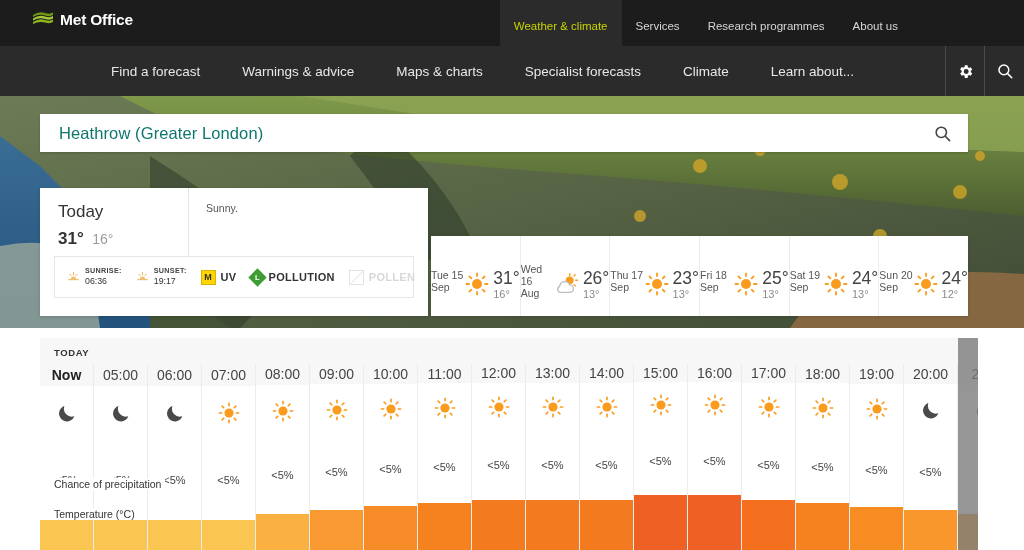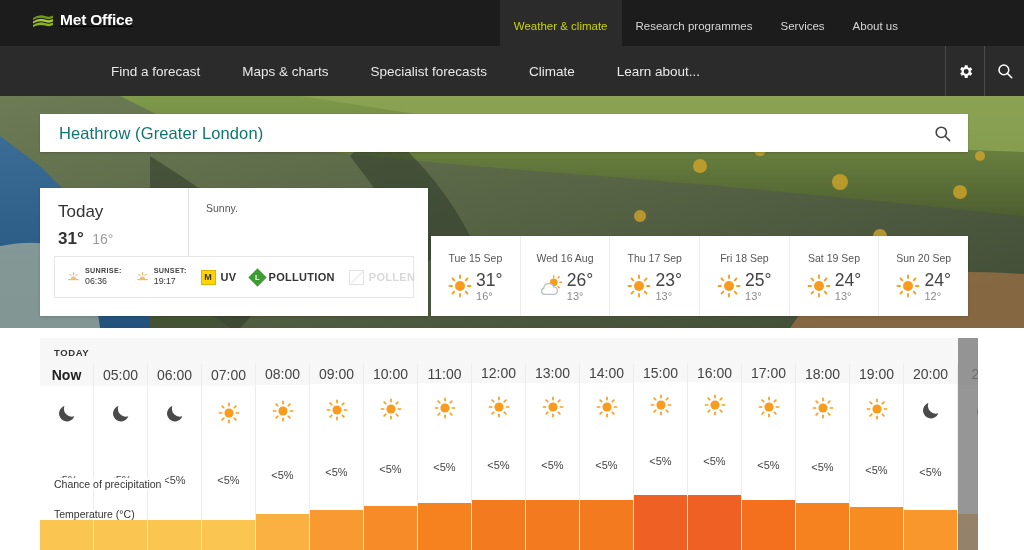--- a/index.html
+++ b/index.html
@@ -11,21 +11,21 @@
   }
   .page { position: relative; width: 1024px; height: 550px; }
 
   
   .topbar {
     position: absolute; top: 0; left: 0; width: 1024px; height: 46px;
     background: #1c1c1c;
   }
   .logo-wrap {
     position: absolute; left: 32px; top: 11px;
-    display: flex; align-items: flex-end; gap: 6px; text-decoration: underline;
+    display: flex; align-items: flex-start; gap: 6px;
   }
   .logo-mark { width: 22px; height: 15px; display: block; }
   .logo-text {
     color: #fff; font-size: 15.5px; font-weight: bold; letter-spacing: -0.2px;
   }
   .topnav {
     position: absolute; right: 0; top: 0; height: 52px;
     display: flex; align-items: stretch;
   }
   .topnav-item {
@@ -124,22 +124,22 @@
     height: 1px; background: #e2e2e2; transform: rotate(-45deg);
     transform-origin: left center;
   }
 
   
   .daily {
     position: absolute; top: 236px; left: 431px; width: 537px; height: 80px;
     background: #fff; display: flex; box-shadow: 0 1px 3px rgba(0,0,0,.14);
   }
   .day {
-    flex: 1; border-right: 1px solid #ececec; padding-top: 16px;
-    display: flex; flex-direction: column; align-items: center;
+    flex: 1; border-right: 1px solid #ececec; padding-top: 10px;
+    display: flex; flex-direction: row; align-items: center;
   }
   .day:last-child { border-right: 0; }
   .day-name { font-size: 10.5px; color: #555; }
   .day-body { display: flex; align-items: center; gap: 4px; margin-top: 6px; }
   .day-temps { text-align: left; line-height: 1.15; }
   .day-hi { font-size: 17.5px; color: #444; }
   .day-lo { font-size: 11px; color: #8a8a8a; }
 
   
   .hourly {
@@ -245,30 +245,31 @@
       <svg class="logo-mark" viewBox="0 0 22 15">
         <path d="M1 11 Q7 7 13 9 Q18 10.5 21 8.5 L21 11 Q18 13 13 11.5 Q7 9.8 1 13 Z" fill="#8ab51d"></path>
         <path d="M1 7.5 Q7 3.5 13 5.5 Q18 7 21 5 L21 7.5 Q18 9.5 13 8 Q7 6.2 1 9.5 Z" fill="#a8c93f"></path>
         <path d="M1 4 Q7 0 13 2 Q18 3.5 21 1.5 L21 4 Q18 6 13 4.5 Q7 2.7 1 6 Z" fill="#6f9a16"></path>
       </svg>
       <span class="logo-text">Met Office</span>
     </div>
 
     <div class="topnav">
       <div class="topnav-item active">Weather &amp; climate</div>
+      <div class="topnav-item">Services</div>
       <div class="topnav-item">Research programmes</div>
-      <div class="topnav-item">Services</div>
       <div class="topnav-item">About us</div>
       <div style="width:112px"></div>
     </div>
   </div>
 
   <div class="mainnav">
     <div class="mainnav-spacer"></div>
     <div class="mainnav-item">Find a forecast</div>
+    <div class="mainnav-item">Warnings &amp; advice</div>
     <div class="mainnav-item">Maps &amp; charts</div>
     <div class="mainnav-item">Specialist forecasts</div>
     <div class="mainnav-item">Climate</div>
     <div class="mainnav-item">Learn about...</div>
 
     <div class="nav-icons">
       <div class="nav-icon-btn">
         <svg width="17" height="17" viewBox="0 0 24 24" fill="#fff">
           <path d="M19.4 13a7.8 7.8 0 000-2l2.1-1.6-2-3.5-2.5 1a7.7 7.7 0 00-1.7-1L15 3h-4l-.3 2.8a7.7 7.7 0 00-1.7 1l-2.5-1-2 3.5L6.6 11a7.8 7.8 0 000 2l-2.1 1.6 2 3.5 2.5-1c.5.4 1.1.8 1.7 1l.3 2.9h4l.3-2.9c.6-.2 1.2-.6 1.7-1l2.5 1 2-3.5zM13 15.5A3.5 3.5 0 1116.5 12 3.5 3.5 0 0113 15.5z"></path>
         </svg>

